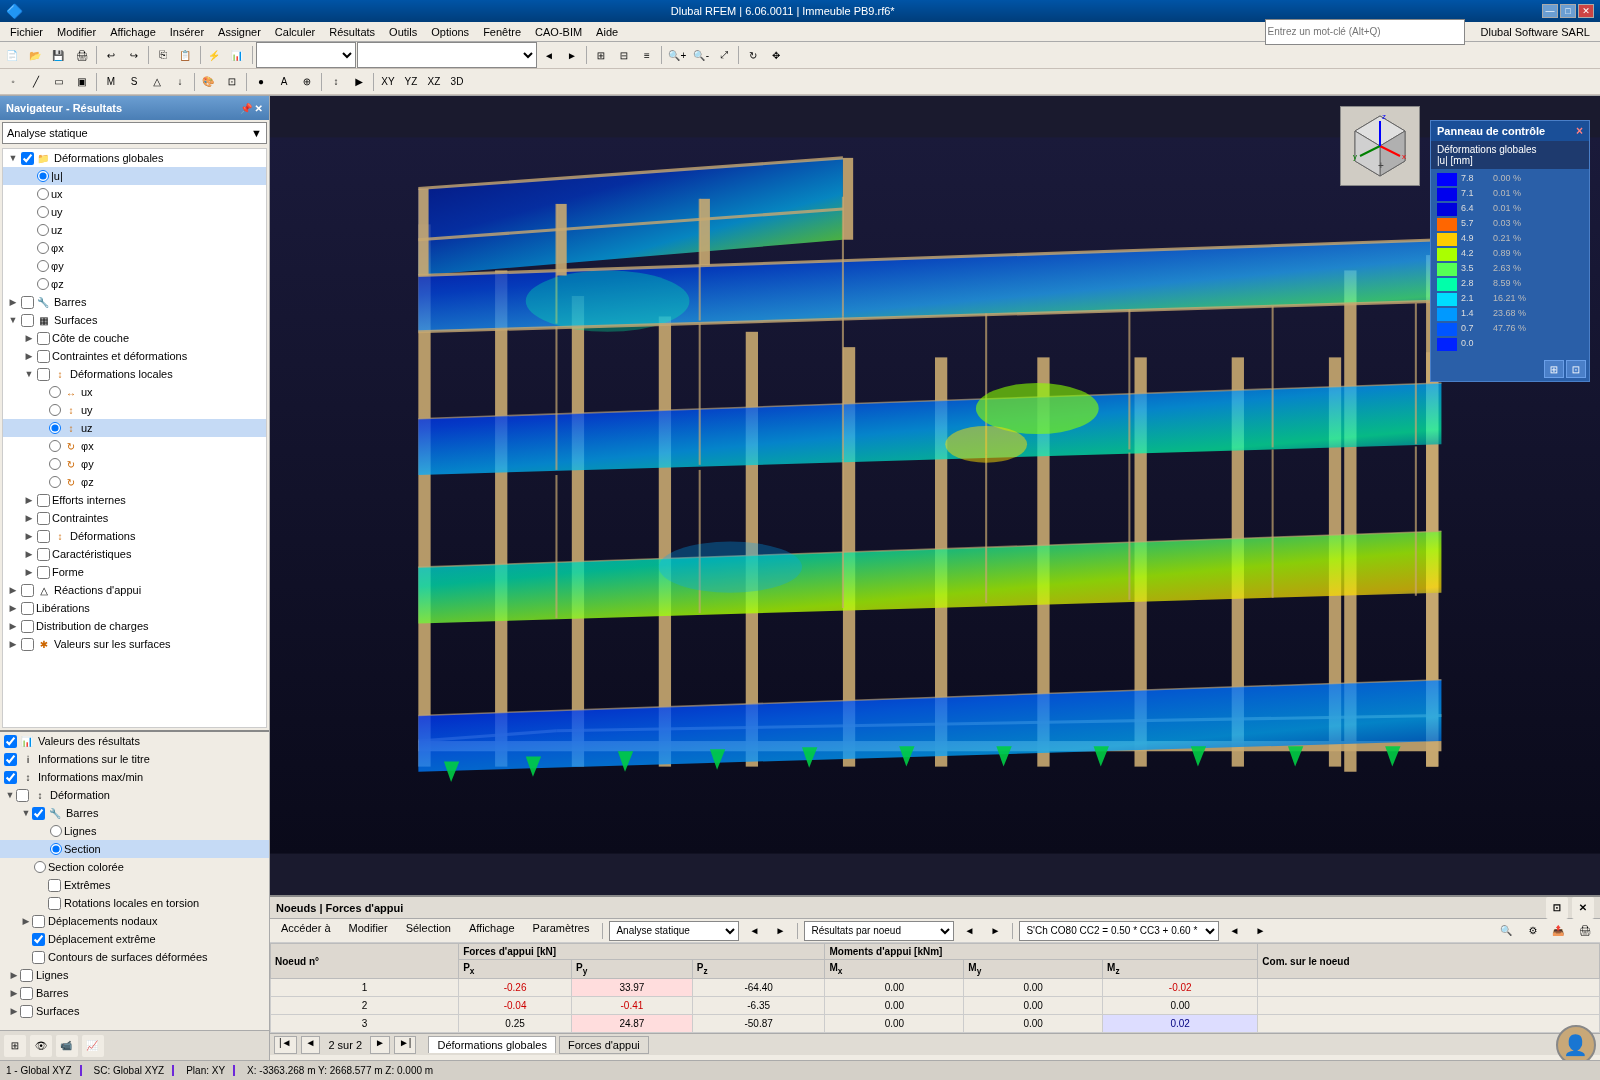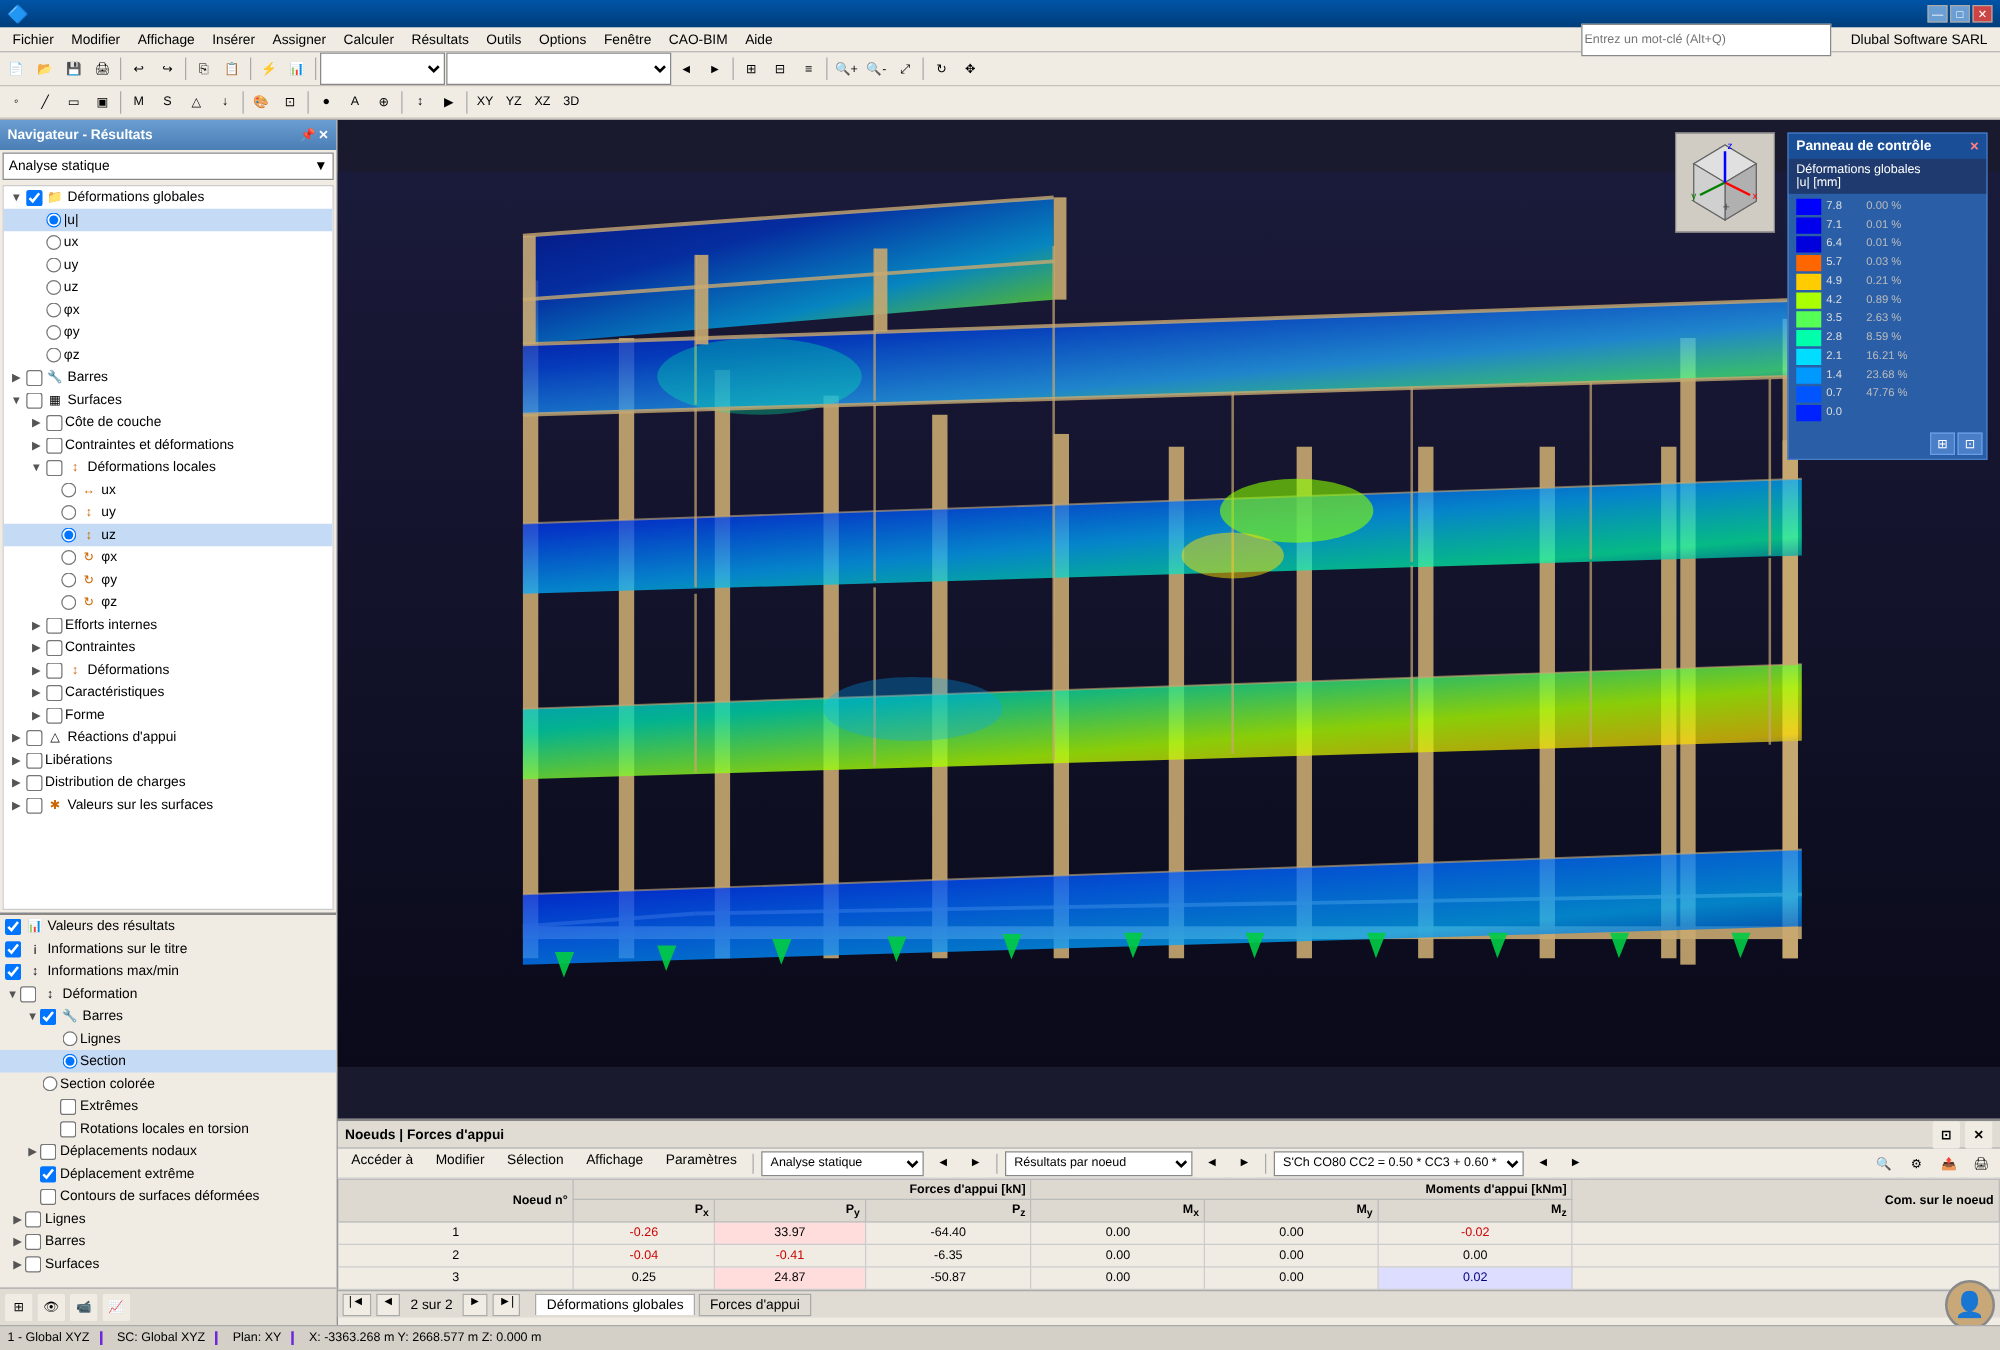--- a/index.html
+++ b/index.html
@@ -164,21 +164,21 @@
     #viewport {
       flex: 1;
       position: relative;
       background: #1a1a2e;
       overflow: hidden;
     }
 
     
     #control-panel {
       position: absolute;
-      top: 10px;
+      top: 24px;
       right: 10px;
       width: 160px;
       background: #2a5fa8;
       border: 1px solid #4a7fc8;
       z-index: 10;
     }
     #control-panel-header {
       background: #1a4f98;
       color: white;
       padding: 3px 6px;
@@ -300,21 +300,21 @@
 
     #bottom-table {
       width: 100%;
       border-collapse: collapse;
       font-size: 11px;
     }
     #bottom-table th {
       background: #ddd8d0;
       border: 1px solid #bbb;
       padding: 2px 4px;
-      text-align: right;
+      text-align: left;
       font-size: 10px;
     }
     #bottom-table td {
       border: 1px solid #ccc;
       padding: 1px 4px;
       text-align: center;
       font-size: 10px;
       height: 18px;
     }
     .td-neg { color: #cc0000; }
@@ -396,20 +396,21 @@
     #structure-svg {
       width: 100%;
       height: 100%;
     }
   </style>
 </head>
 <body>
 
 <div id="title-bar">
   <span style="font-size:14px;">🔷</span>
+  <span class="title">Dlubal RFEM | 6.06.0011 | Immeuble PB9.rf6*</span>
   <div class="controls">
     <div class="ctrl-btn">—</div>
     <div class="ctrl-btn">□</div>
     <div class="ctrl-btn" style="background:#cc4444;">✕</div>
   </div>
 </div>
 
 <div id="menu-bar">
   <div class="menu-item">Fichier</div>
   <div class="menu-item">Modifier</div>

